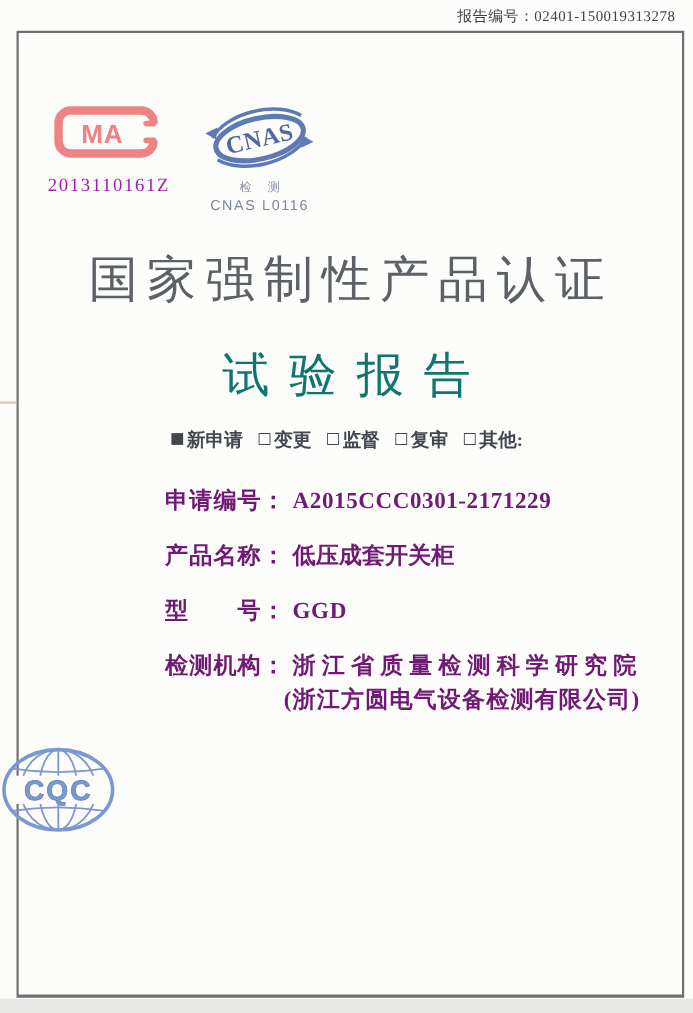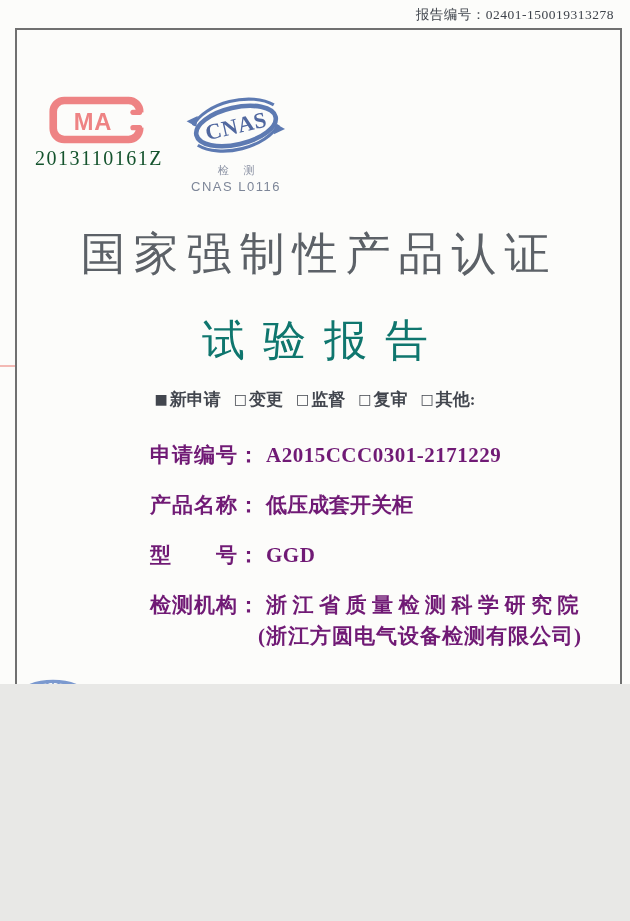--- a/index.html
+++ b/index.html
@@ -4,21 +4,21 @@
 <style>
   html, body {
     margin: 0;
     padding: 0;
     background: #e8e8e6;
     font-family: "Liberation Serif", "DejaVu Serif", serif;
   }
   .page {
     position: relative;
     width: 630px;
-    height: 684px;
+    height: 908px;
     margin: 0 auto;
     background: #fcfcfa;
     overflow: hidden;
     color: #575c64;
   }
   
   .report-no {
     position: absolute;
     top: 6px;
     right: 16px;
@@ -42,24 +42,24 @@
   
   .cma-block {
     position: absolute;
     left: 34px;
     top: 96px;
     width: 130px;
     text-align: center;
   }
   .cma-block svg { display: block; margin: 0 auto; }
   .cma-no {
-    margin-top: 3px;
-    font-size: 20px;
+    margin-top: 15px;
+    font-size: 17px;
     letter-spacing: 1.5px;
-    color: #14532d;
+    color: #a21caf;
     font-family: "Liberation Serif", serif;
     white-space: nowrap;
   }
   
   .cnas-block {
     position: absolute;
     left: 184px;
     top: 90px;
     width: 104px;
     text-align: center;

